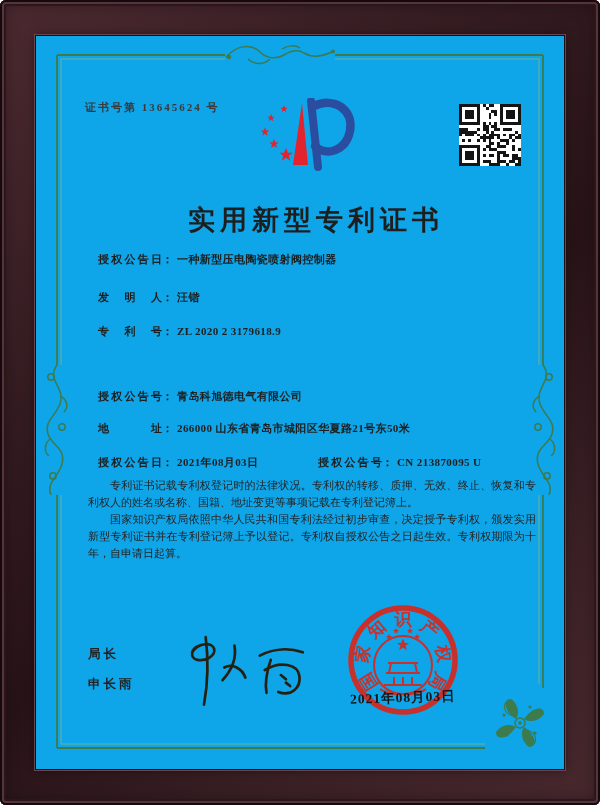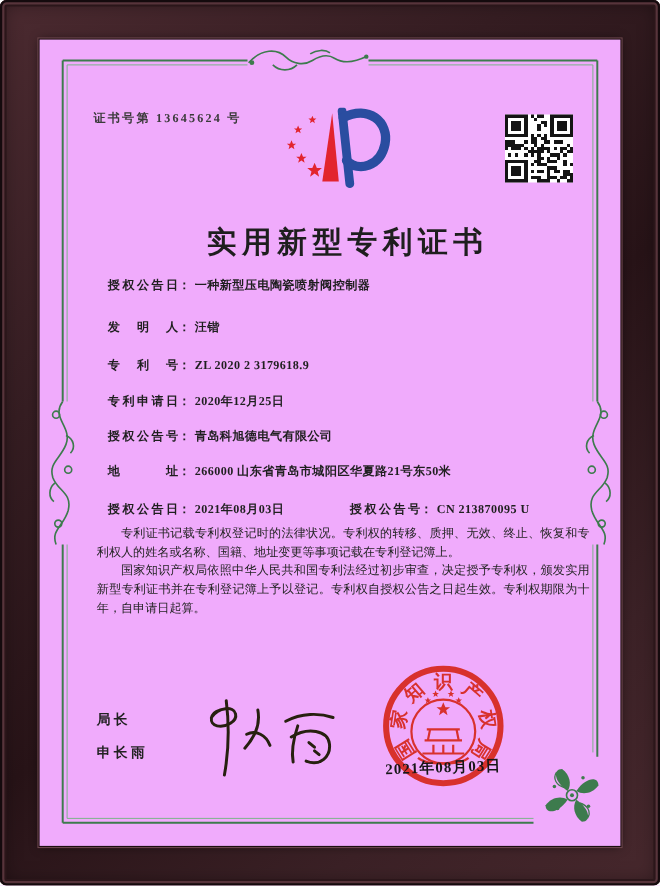--- a/index.html
+++ b/index.html
@@ -1,21 +1,21 @@
 <!DOCTYPE html>
 <html><head>
 <meta charset="utf-8">
 <style>
   html,body{margin:0;padding:0;background:#ffffff;}
   .stage{width:600px;height:805px;position:relative;font-family:"Liberation Serif","DejaVu Serif",serif;}
   
   .frame{position:absolute;inset:0;border-radius:6px;
     background:linear-gradient(140deg,#4b2a30 0%,#351d22 30%,#271317 55%,#3b2126 80%,#47282d 100%);
     box-shadow:inset 0 0 0 2px #140a0d, inset 0 0 0 4px #57343b, inset 0 0 0 6px #2b161a, inset 0 0 18px rgba(0,0,0,.55);}
-  .paper{position:absolute;left:36px;top:36px;width:528px;height:733px;background:#f0abfc;
+  .paper{position:absolute;left:36px;top:36px;width:528px;height:733px;background:#0ea5e9;
     box-shadow:0 0 0 1px #1d0e11, 0 0 0 2px #6a454b, 0 0 9px rgba(0,0,0,.6);}
   .border-svg{position:absolute;left:0;top:0;width:528px;height:733px;}
   .cert-no{position:absolute;left:49px;top:64px;font-size:11px;letter-spacing:2px;color:#3a3a3a;font-weight:600;}
   .logo{position:absolute;left:219px;top:62px;width:102px;height:74px;}
   .qr{position:absolute;left:423px;top:68px;width:62px;height:62px;}
   .title{position:absolute;left:0;top:150px;width:100%;margin:16px;text-align:center;
     font-size:27px;font-weight:700;letter-spacing:5px;color:#1e1e1e;}
   .row{position:absolute;left:62px;width:440px;font-size:11px;color:#1f1f1f;font-weight:600;white-space:nowrap;}
   .lab{display:inline-block;width:64px;text-align:justify;text-align-last:justify;vertical-align:top;}
   .colon{display:inline-block;margin:0 4px 0 0;}
@@ -257,23 +257,20 @@
 
     <div class="row" style="top:216px">
       <span class="lab">授权公告日</span><span class="colon">：</span><span class="val">一种新型压电陶瓷喷射阀控制器</span>
     </div>
     <div class="row" style="top:254px">
       <span class="lab">发明人</span><span class="colon">：</span><span class="val">汪锴</span>
     </div>
     <div class="row" style="top:288px">
       <span class="lab">专利号</span><span class="colon">：</span><span class="val">ZL 2020 2 3179618.9</span>
     </div>
-    <div class="row" style="top:321px">
-      <span class="lab">专利申请日</span><span class="colon">：</span><span class="val">2020年12月25日</span>
-    </div>
     <div class="row" style="top:353px">
       <span class="lab">授权公告号</span><span class="colon">：</span><span class="val">青岛科旭德电气有限公司</span>
     </div>
     <div class="row" style="top:385px">
       <span class="lab">地址</span><span class="colon">：</span><span class="val">266000 山东省青岛市城阳区华夏路21号东50米</span>
     </div>
     <div class="row" style="top:419px">
       <span class="lab">授权公告日</span><span class="colon">：</span><span class="val">2021年08月03日</span>
       <span class="grant2">
         <span class="lab">授权公告号</span><span class="colon">：</span><span class="val">CN 213870095 U</span>

